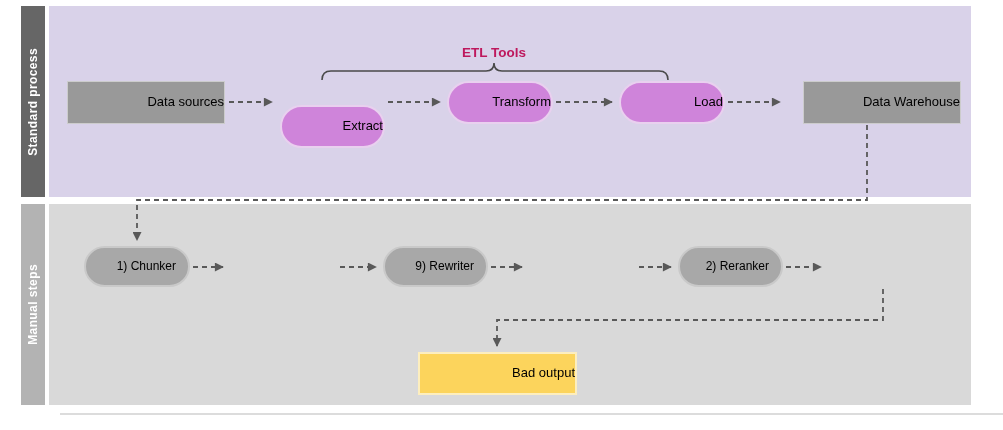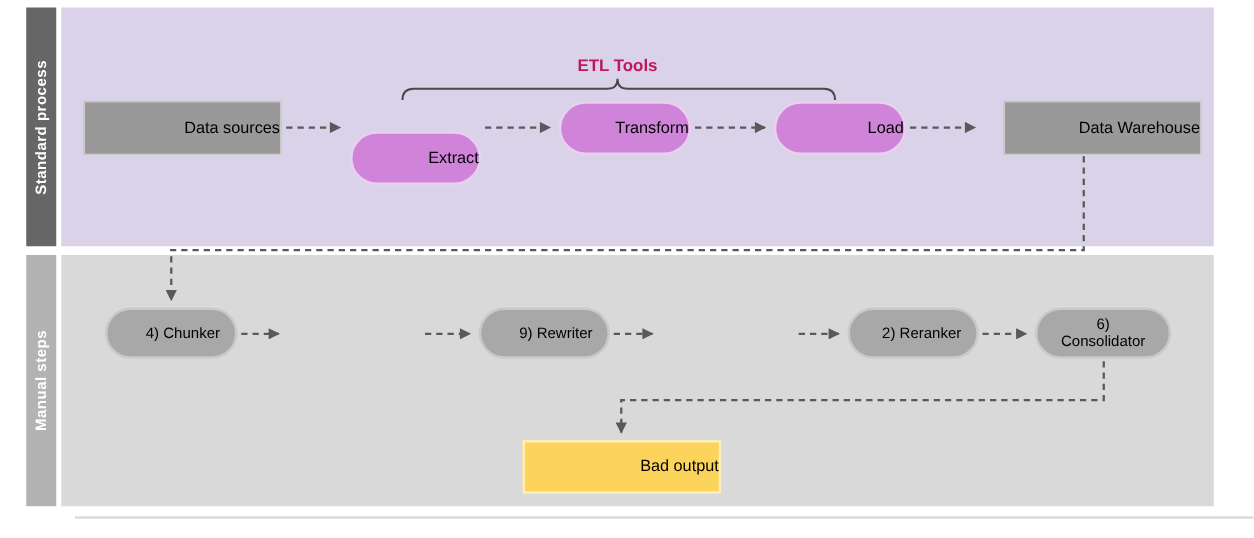--- a/index.html
+++ b/index.html
@@ -165,30 +165,27 @@
     <span>Transform</span>
   </div>
   <div class="node purple-pill n-load">
     <span>Load</span>
   </div>
   <div class="node gray-box n-data-warehouse">
     <span>Data Warehouse</span>
   </div>
 
   <div class="node gray-pill n-chunker">
-    <span>4) Chunker</span>
+    <span>1) Chunker</span>
   </div>
   <div class="node gray-pill n-rewriter">
     <span>9) Rewriter</span>
   </div>
   <div class="node gray-pill n-reranker">
     <span>2) Reranker</span>
-  </div>
-  <div class="node gray-pill n-consolidator">
-    <span>6) Consolidator</span>
   </div>
 
   <div class="node yellow-box n-bad-output">
     <span>Bad output</span>
   </div>
 
   <div class="bottom-rule"></div>
 
 </div>
 

